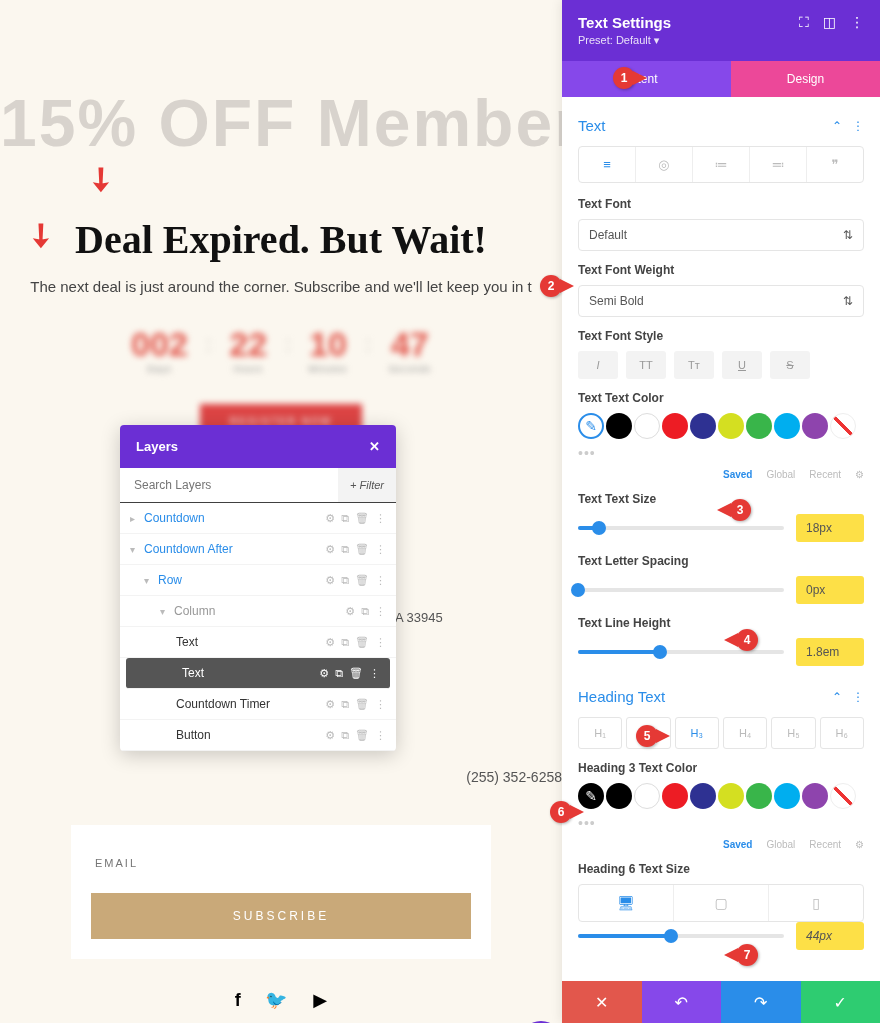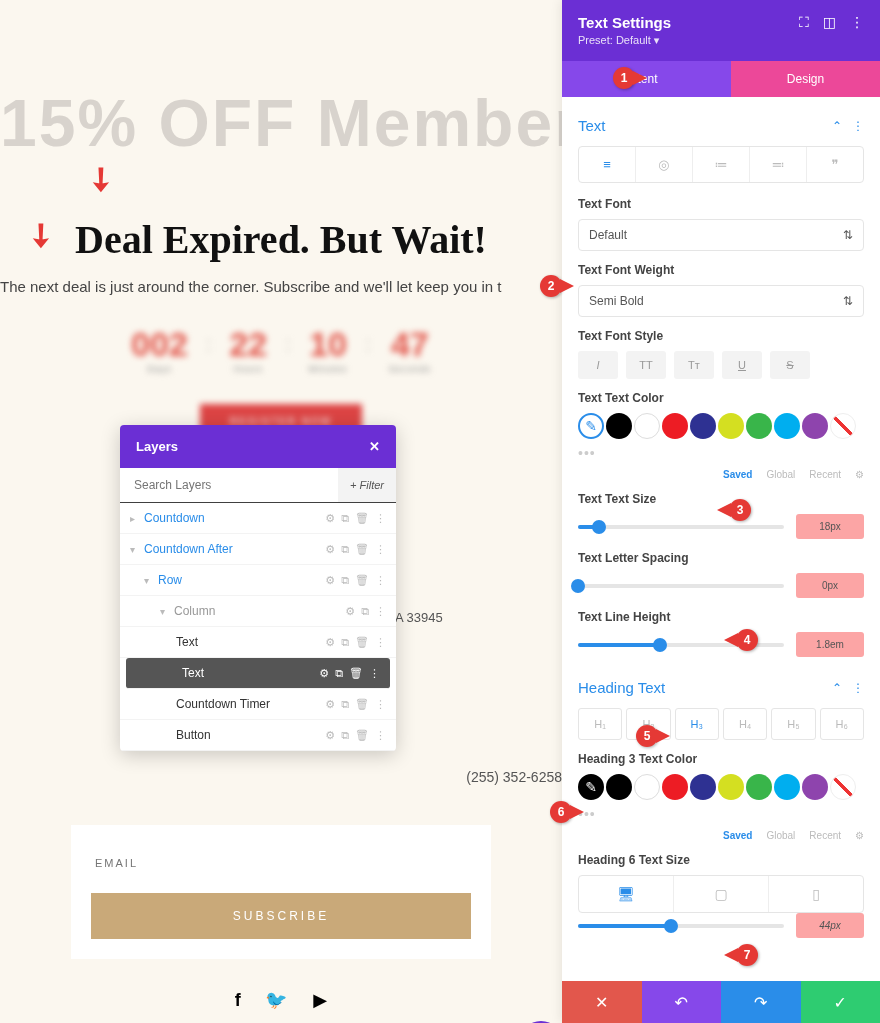--- a/index.html
+++ b/index.html
@@ -2,21 +2,21 @@
 <html><head>
 <meta charset="utf-8">
 <style>
 * { box-sizing: border-box; margin: 0; padding: 0; }
 body { font-family: -apple-system, BlinkMacSystemFont, "Segoe UI", Arial, sans-serif; background: #fbf7ef; width: 880px; height: 1023px; position: relative; overflow: hidden; }
 
 
 .canvas { position: absolute; left: 0; top: 0; width: 562px; height: 1023px; }
 .promo-heading { font-size: 66px; font-weight: 900; color: #d8d3cd; letter-spacing: 2px; margin-top: 85px; white-space: nowrap; }
 .deal-title { font-family: Georgia, serif; font-size: 40px; font-weight: 700; color: #111; text-align: center; margin-top: 55px; }
-.deal-sub { font-size: 15px; color: #444; text-align: left; margin-top: 15px; white-space: nowrap; overflow: hidden; }
+.deal-sub { font-size: 15px; color: #444; text-align: center; margin-top: 15px; white-space: nowrap; overflow: hidden; }
 .countdown-blur { display: flex; justify-content: center; gap: 18px; margin-top: 30px; filter: blur(3px); }
 .cd-item { text-align: center; }
 .cd-num { font-size: 34px; font-weight: 700; color: #e2574c; }
 .cd-lbl { font-size: 9px; color: #888; letter-spacing: 1px; }
 .cd-sep { font-size: 20px; color: #bbb; padding-top: 8px; }
 .reg-btn { display: block; margin: 30px auto 0; background: #d44; color: #fff; padding: 12px 30px; font-size: 10px; letter-spacing: 2px; filter: blur(3px); border: none; }
 .phone { text-align: center; font-size: 14px; color: #555; margin-top: 5px; }
 .email-box { background: #fff; margin: 40px auto 0; width: 420px; padding: 20px; }
 .email-input { width: 100%; border: none; padding: 12px 4px; font-size: 11px; letter-spacing: 2px; color: #888; text-align: left; }
 .sub-btn { width: 100%; background: #c9a979; color: #fff; border: none; padding: 16px; font-size: 12px; letter-spacing: 3px; margin-top: 12px; }
@@ -72,21 +72,21 @@
 .swatch { width: 26px; height: 26px; border-radius: 50%; }
 .swatch.picker { border: 2px solid #2a8de9; display: flex; align-items: center; justify-content: center; color: #2a8de9; font-size: 14px; }
 .swatch.picker.dark { border-color: #000; background: #000; color: #fff; }
 .swatch-meta { display: flex; justify-content: flex-end; gap: 14px; font-size: 10px; margin-top: 8px; align-items: center;}
 .swatch-meta .saved { color: #2a8de9; font-weight: 600; }
 .swatch-meta .muted { color: #bbb; }
 .slider-row { display: flex; align-items: center; gap: 12px; margin-top: 6px; }
 .slider { flex: 1; height: 4px; background: #e5e5e5; border-radius: 2px; position: relative; }
 .slider .track { position: absolute; height: 4px; background: #2a8de9; border-radius: 2px; left: 0; }
 .slider .thumb { position: absolute; width: 14px; height: 14px; background: #2a8de9; border-radius: 50%; top: -5px; transform: translateX(-50%); }
-.slider-val { width: 68px; background: #fca5a5; padding: 7px 10px; font-size: 10px; color: #555; border-radius: 3px; text-align: center;}
+.slider-val { width: 68px; background: #fde047; padding: 7px 10px; font-size: 12px; color: #555; border-radius: 3px; text-align: left;}
 .heading-btns { display: flex; gap: 4px; margin-top: 10px; }
 .h-btn { flex: 1; text-align: center; padding: 9px 0; border: 1px solid #e5e5e5; border-radius: 3px; font-size: 11px; color: #bbb; }
 .h-btn.sel { color: #2a8de9; }
 .device-btns { display: flex; border: 1px solid #e5e5e5; border-radius: 4px; overflow: hidden; margin-top: 8px;}
 .device-btn { flex: 1; text-align: center; padding: 10px 0; color: #bbb; font-size: 14px; border-right: 1px solid #eee;}
 .device-btn:last-child{border-right:none;}
 .device-btn.sel { color: #2a8de9; }
 .sb-actions { display: flex; height: 42px; margin-top: auto; }
 .sb-act { flex: 1; display: flex; align-items: center; justify-content: center; color: #fff; font-size: 16px; }
 .sb-act.red { background: #e2574c; }

